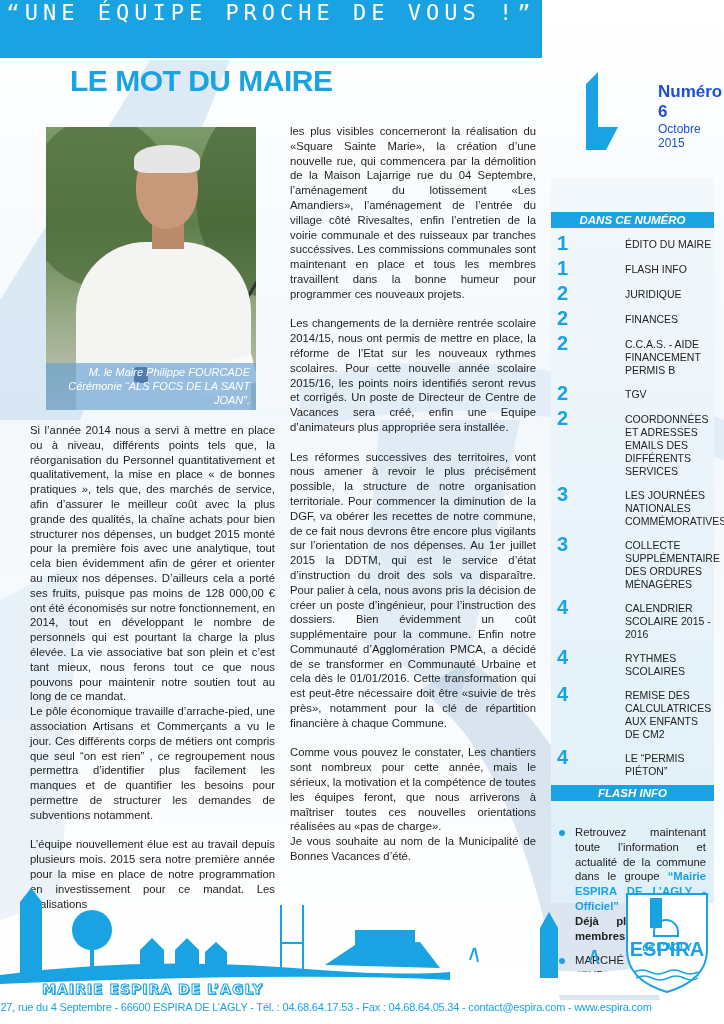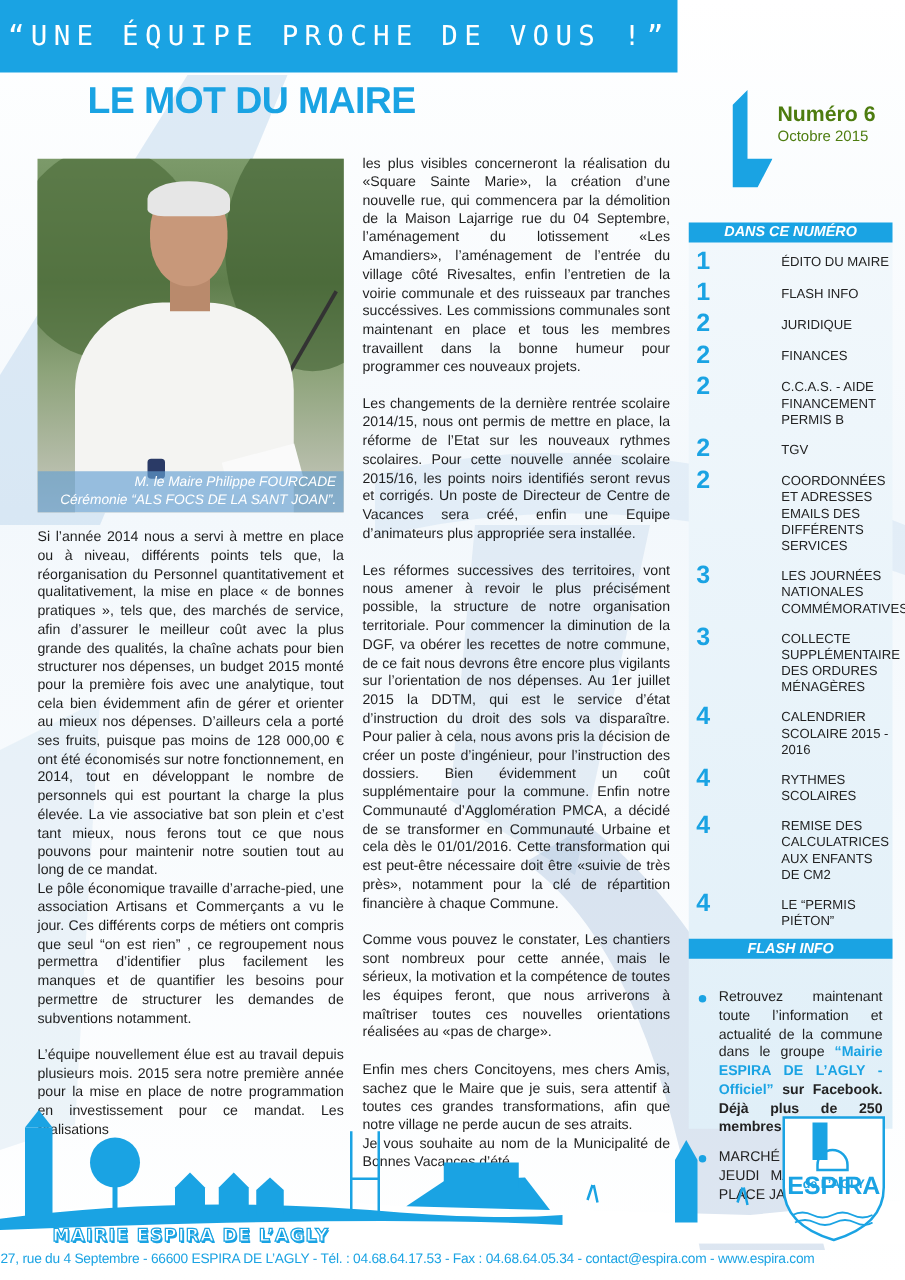--- a/index.html
+++ b/index.html
@@ -9,41 +9,41 @@
     font-family: "Liberation Sans", sans-serif;
     color: #222;
     background: linear-gradient(180deg, #ffffff 0%, #f3f8fc 40%, #ffffff 100%);
   }
   .bg-swoosh {
     position: absolute; inset: 0; pointer-events: none; z-index: 0;
   }
   .top-band {
     position: absolute; left: 0; top: 0; width: 542px; height: 58px;
     background: #1aa3e3; color: #fff;
-    display: flex; align-items: center; justify-content: center;
+    display: flex; justify-content: center;
     font-family: "DejaVu Sans Mono", monospace; font-size: 22px; letter-spacing: 5px;
     z-index: 2;
   }
   .main-title {
     position: absolute; left: 70px; top: 64px; z-index: 2;
     font-family: "Liberation Sans", sans-serif; font-weight: bold;
     font-size: 30px; color: #1aa3e3; letter-spacing: -0.5px;
   }
   .issue-mark {
     position: absolute; left: 586px; top: 72px; width: 32px; height: 78px; z-index: 2;
   }
   .issue-box {
-    position: absolute; left: 622px; top: 82px; z-index: 3;
-    color: #4d7c0f;
+    position: absolute; left: 658px; top: 82px; z-index: 3;
+    color: #1d4ed8;
   }
   .issue-number { font-weight: bold; font-size: 17px; }
   .issue-date { font-size: 12px; }
 
   .photo {
-    position: absolute; left: 30px; top: 127px; width: 245px; height: 283px;
+    position: absolute; left: 46px; top: 127px; width: 210px; height: 283px;
     z-index: 2; overflow: hidden;
     background: linear-gradient(180deg, #7c9a6a 0%, #5f7e4c 35%, #8da37a 60%, #c9c9c0 100%);
   }
   .photo .tree1 { position:absolute; left:-20px; top:-10px; width:150px; height:170px; border-radius:50%; background:#4e6e3c; opacity:.7; }
   .photo .tree2 { position:absolute; left:150px; top:-30px; width:140px; height:200px; border-radius:50%; background:#3f5f30; opacity:.6; }
   .photo .body { position:absolute; left:30px; top:115px; width:175px; height:190px; background:#f4f4f2; border-radius:70px 70px 10px 10px; }
   .photo .head { position:absolute; left:90px; top:22px; width:62px; height:80px; background:#c8987a; border-radius:45% 45% 48% 48%; }
   .photo .hair { position:absolute; left:88px; top:18px; width:66px; height:28px; background:#e6e6e6; border-radius:50% 50% 20% 20%; }
   .photo .neck { position:absolute; left:106px; top:92px; width:32px; height:30px; background:#b98a6c; }
   .photo .paper { position:absolute; left:150px; top:235px; width:60px; height:28px; background:#fafafa; transform:rotate(-15deg); }
@@ -63,21 +63,21 @@
   .col p.gap { margin-top: 14.8px; }
   .col-left { left: 30px; top: 423px; width: 245px; }
   .col-mid { left: 290px; top: 124px; width: 246px; }
 
   .sidebar {
     position: absolute; left: 551px; top: 178px; width: 163px; height: 725px; z-index: 2;
     background: linear-gradient(180deg, #f2f8fc 0%, #e0eff8 100%);
   }
   .sb-header {
     height: 16px; background: #1aa3e3; color: #fff; font-weight: bold; font-style: italic;
-    font-size: 11.5px; text-align: center; line-height: 16px;
+    font-size: 11.5px; text-align: center; line-height: 16px; margin-top: 34px;
   }
   .toc { list-style: none; padding: 6px 0 0 6px; }
   .toc li { display: flex; align-items: flex-start; margin-bottom: 7px; }
   .toc .num {
     width: 26px; flex: none; font-weight: bold; font-size: 20px; color: #1aa3e3; line-height: 18px;
   }
   .toc .lbl { font-size: 10.5px; line-height: 13px; color: #222; padding-top: 4px; text-transform: uppercase; margin-left: 42px; }
   .flash-header { margin-top: 4px; }
   .flash { list-style: none; padding: 24px 8px 0 8px; }
   .flash li { position: relative; padding-left: 16px; font-size: 11.3px; line-height: 14.8px; text-align: justify; margin-bottom: 10px; }
@@ -148,21 +148,20 @@
   <p>Si l’année 2014 nous a servi à mettre en place ou à niveau, différents points tels que, la réorganisation du Personnel quantitativement et qualitativement, la mise en place « de bonnes pratiques », tels que, des marchés de service, afin d’assurer le meilleur coût avec la plus grande des qualités, la chaîne achats pour bien structurer nos dépenses, un budget 2015 monté pour la première fois avec une analytique, tout cela bien évidemment afin de gérer et orienter au mieux nos dépenses. D’ailleurs cela a porté ses fruits, puisque pas moins de 128 000,00 € ont été économisés sur notre fonctionnement, en 2014, tout en développant le nombre de personnels qui est pourtant la charge la plus élevée. La vie associative bat son plein et c’est tant mieux, nous ferons tout ce que nous pouvons pour maintenir notre soutien tout au long de ce mandat.</p>
   <p>Le pôle économique travaille d’arrache-pied, une association Artisans et Commerçants a vu le jour. Ces différents corps de métiers ont compris que seul “on est rien” , ce regroupement nous permettra d’identifier plus facilement les manques et de quantifier les besoins pour permettre de structurer les demandes de subventions notamment.</p>
   <p class="gap">L’équipe nouvellement élue est au travail depuis plusieurs mois. 2015 sera notre première année pour la mise en place de notre programmation en investissement pour ce mandat. Les réalisations</p>
 </div>
 
 <div class="col col-mid">
   <p>les plus visibles concerneront la réalisation du «Square Sainte Marie», la création d’une nouvelle rue, qui commencera par la démolition de la Maison Lajarrige rue du 04 Septembre, l’aménagement du lotissement «Les Amandiers», l’aménagement de l’entrée du village côté Rivesaltes, enfin l’entretien de la voirie communale et des ruisseaux par tranches succéssives. Les commissions communales sont maintenant en place et tous les membres travaillent dans la bonne humeur pour programmer ces nouveaux projets.</p>
   <p class="gap">Les changements de la dernière rentrée scolaire 2014/15, nous ont permis de mettre en place, la réforme de l’Etat sur les nouveaux rythmes scolaires. Pour cette nouvelle année scolaire 2015/16, les points noirs identifiés seront revus et corrigés. Un poste de Directeur de Centre de Vacances sera créé, enfin une Equipe d’animateurs plus appropriée sera installée.</p>
   <p class="gap">Les réformes successives des territoires, vont nous amener à revoir le plus précisément possible, la structure de notre organisation territoriale. Pour commencer la diminution de la DGF, va obérer les recettes de notre commune, de ce fait nous devrons être encore plus vigilants sur l’orientation de nos dépenses. Au 1er juillet 2015 la DDTM, qui est le service d’état d’instruction du droit des sols va disparaître. Pour palier à cela, nous avons pris la décision de créer un poste d’ingénieur, pour l’instruction des dossiers. Bien évidemment un coût supplémentaire pour la commune. Enfin notre Communauté d’Agglomération PMCA, a décidé de se transformer en Communauté Urbaine et cela dès le 01/01/2016. Cette transformation qui est peut-être nécessaire doit être «suivie de très près», notamment pour la clé de répartition financière à chaque Commune.</p>
   <p class="gap">Comme vous pouvez le constater, Les chantiers sont nombreux pour cette année, mais le sérieux, la motivation et la compétence de toutes les équipes feront, que nous arriverons à maîtriser toutes ces nouvelles orientations réalisées au «pas de charge».</p>
-  <p class="gap">Enfin mes chers Concitoyens, mes chers Amis, sachez que le Maire que je suis, sera attentif à toutes ces grandes transformations, afin que notre village ne perde aucun de ses atraits.</p>
   <p>Je vous souhaite au nom de la Municipalité de Bonnes Vacances d’été.</p>
 </div>
 
 <aside class="sidebar">
   <div class="sb-header">DANS CE NUMÉRO</div>
   <ul class="toc">
     <li>
         <span class="num">1</span>
         <span class="lbl">ÉDITO DU MAIRE</span>
       </li>

